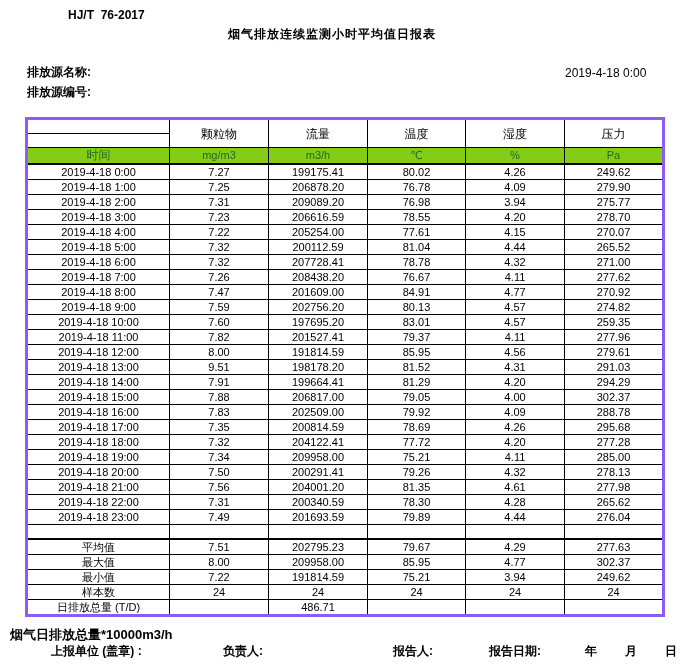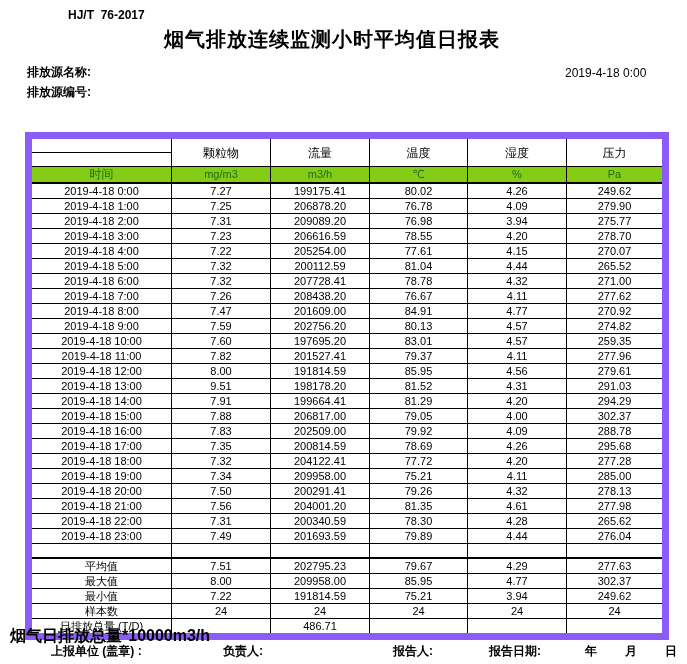--- a/index.html
+++ b/index.html
@@ -3,44 +3,44 @@
 <meta charset="utf-8">
 <style>
   html,body{margin:0;padding:0;}
   body{
     width:687px;height:664px;background:#ffffff;position:relative;
     font-family:"Liberation Sans","DejaVu Sans",sans-serif;color:#000;
     overflow:hidden;
   }
   .std{position:absolute;left:28px;top:8px;font-size:12px;font-weight:bold;white-space:pre;padding-left:40px;}
   .title{position:absolute;top:26px;left:0;width:609px;box-sizing:border-box;padding-left:55px;
-         text-align:center;font-size:20px;font-weight:bold;letter-spacing:1px;}
+         text-align:center;font-size:12px;font-weight:bold;letter-spacing:1px;}
   .src-name{position:absolute;left:27px;top:64px;font-size:12px;font-weight:bold;}
   .src-id{position:absolute;left:27px;top:84px;font-size:12px;font-weight:bold;}
   .hdr-date{position:absolute;left:565px;top:66px;font-size:12px;}
   table.report{
-    position:absolute;left:25px;top:132px;width:637px;
+    position:absolute;left:25px;top:117px;width:637px;
     border-collapse:collapse;table-layout:fixed;
-    border:7px solid #8b5cf6;
+    border:3px solid #8b5cf6;
   }
   table.report td{
     border:1px solid #000;
     font-size:11px;text-align:center;vertical-align:middle;
     padding:0;height:14px;line-height:14px;
     overflow:hidden;white-space:nowrap;
   }
   table.report tr.hdr-top td{height:13px;}
   table.report td.pollutant{font-size:12px;font-weight:normal;}
   table.report tr.unit-row td{
     background:#84cc16;color:#1e6b1e;
     border-bottom:2px solid #000;height:15px;line-height:15px;
   }
   table.report tr.unit-row td.time-hdr{font-size:12px;}
   table.report tr.sep-row td{border-bottom:2px solid #000;height:13px;}
-  .foot-note{position:absolute;left:10px;top:626px;font-size:16px;font-weight:bold;}
+  .foot-note{position:absolute;left:10px;top:626px;font-size:13px;font-weight:bold;}
   .sig{position:absolute;top:643px;font-size:12px;font-weight:bold;white-space:pre;}
   .sig.s0{left:10px;margin-left:41px;}  .sig.s1{left:223px;} .sig.s2{left:353px;margin-left:40px;}
   .sig.s3{left:489px;} .sig.s4{left:585px;} .sig.s5{left:625px;} .sig.s6{left:665px;}
 </style>
 </head>
 <body>
 
 <div class="std">HJ/T  76-2017</div>
 <div class="title">烟气排放连续监测小时平均值日报表</div>
 <div class="src-name">排放源名称:</div>

